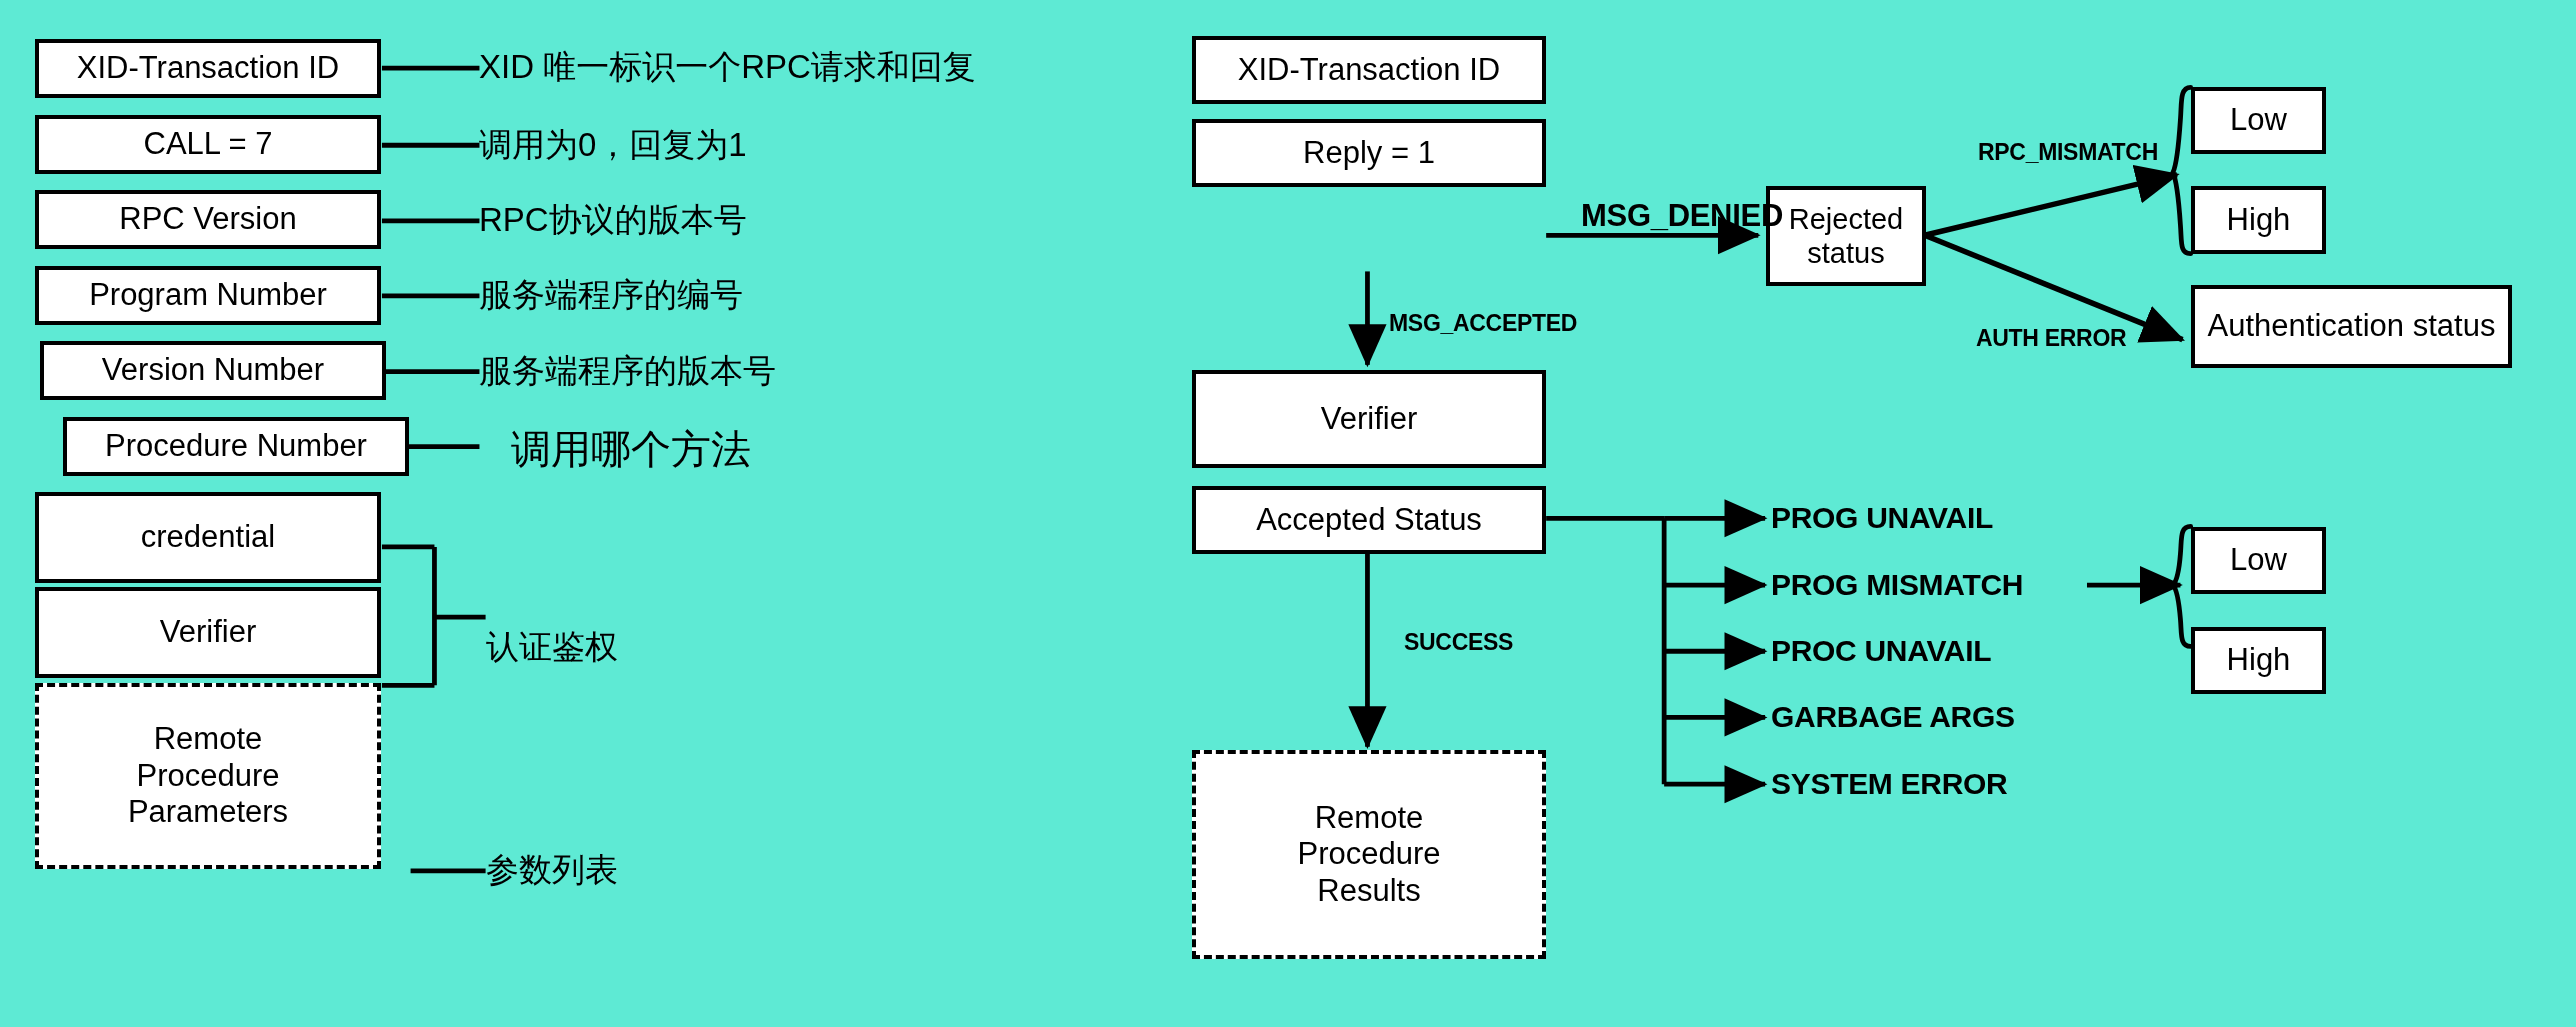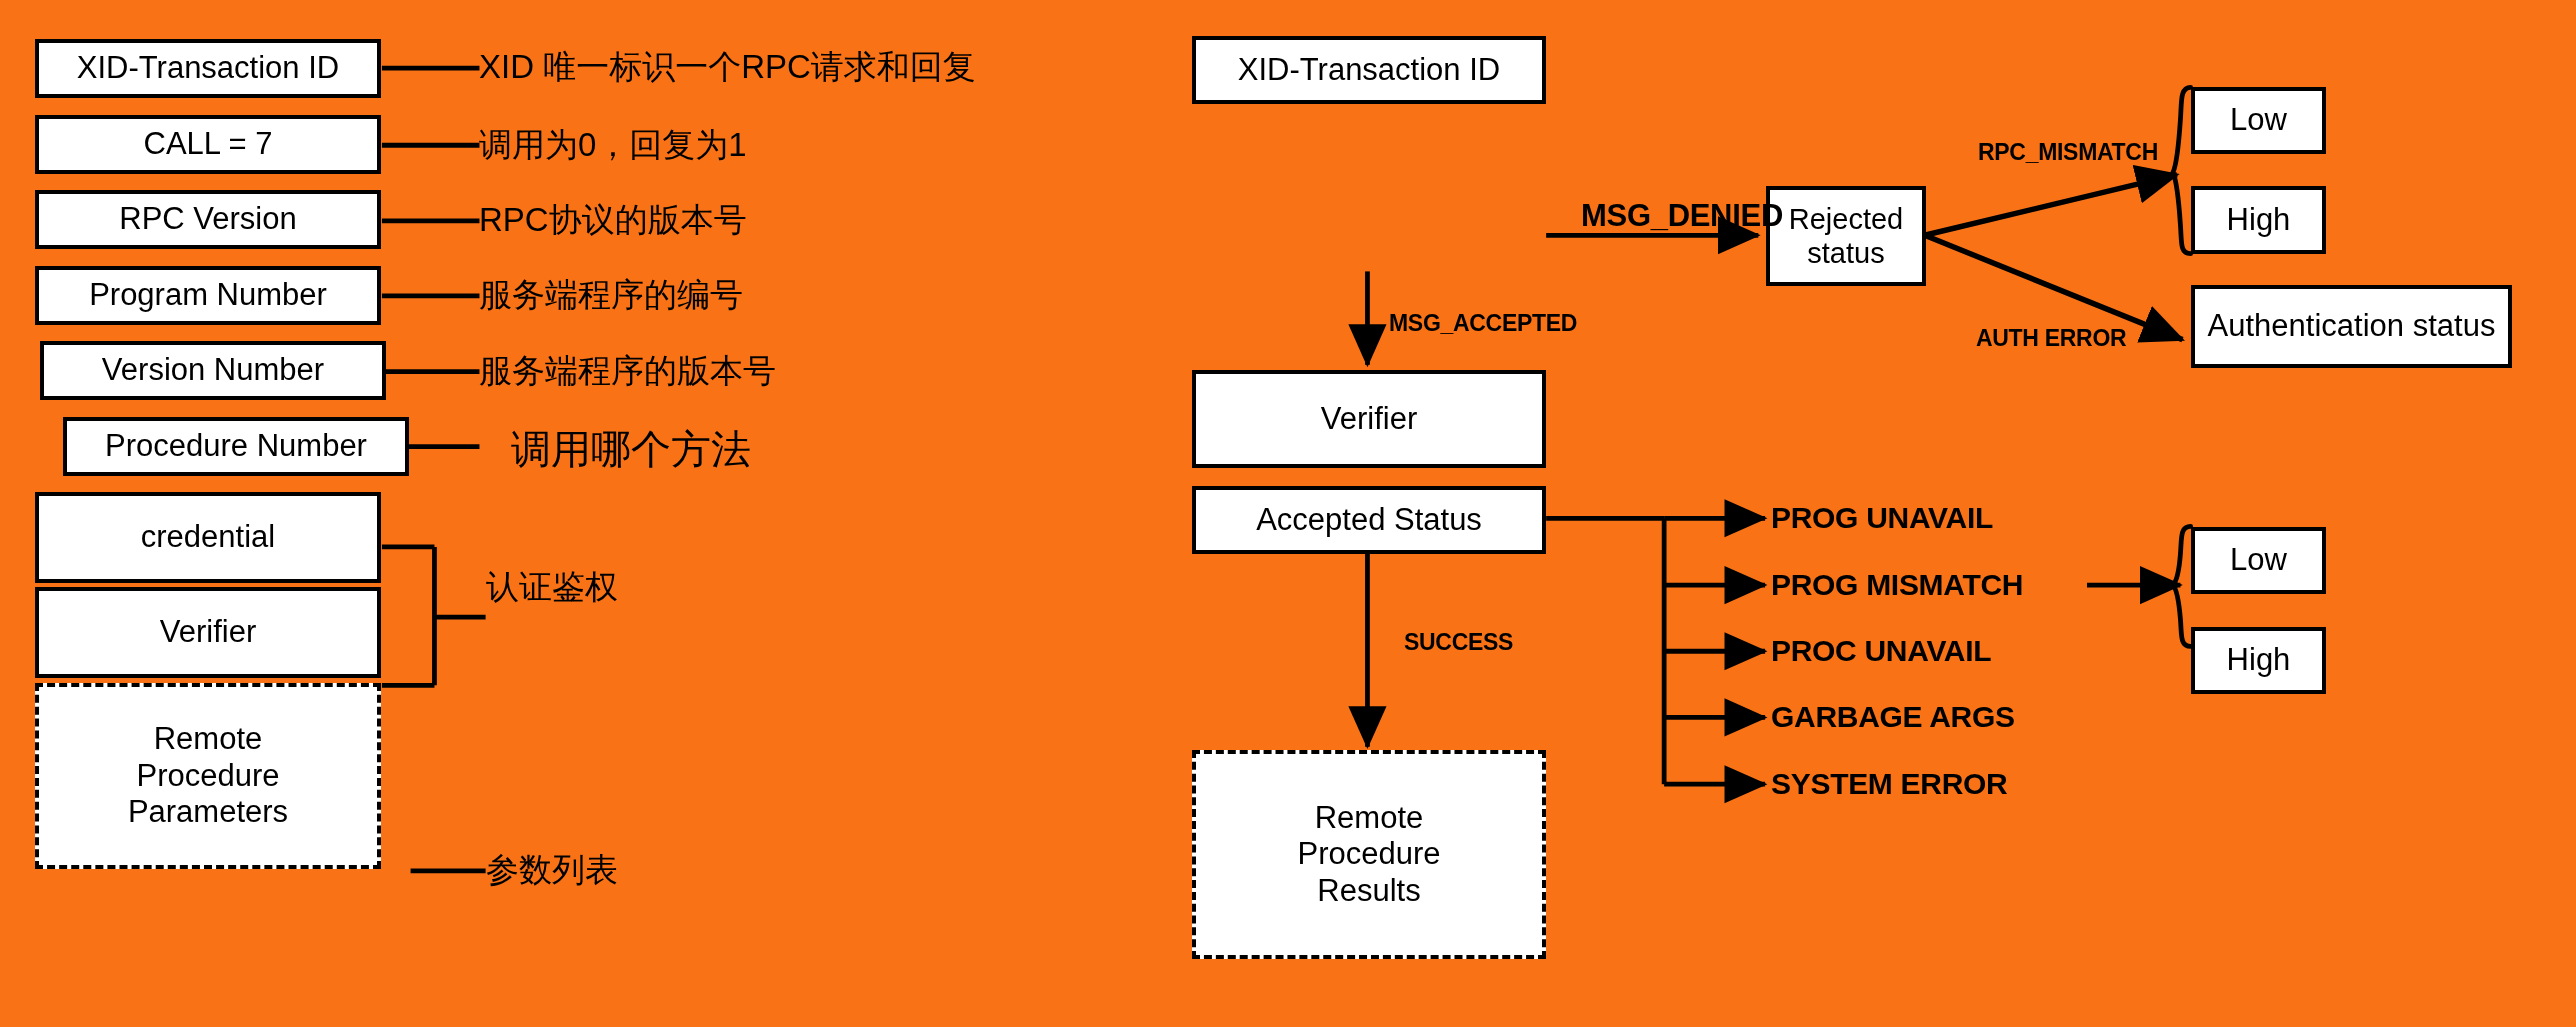--- a/index.html
+++ b/index.html
@@ -5,21 +5,21 @@
 <style>
   html, body {
     margin: 0;
     padding: 0;
     background: #ffffff;
   }
   #root {
     position: relative;
     width: 2576px;
     height: 1027px;
-    background: #f97316;
+    background: #5eead4;
     font-family: "Liberation Sans", "DejaVu Sans", sans-serif;
     overflow: hidden;
   }
   svg.layer {
     position: absolute;
     top: 0;
     left: 0;
     width: 2576px;
     height: 1027px;
   }
@@ -206,27 +206,30 @@
 Procedure
 Parameters</span>
   </div>
 
   <div class="annot" style="left:479px; top:50px; font-size:33px;">XID 唯一标识一个RPC请求和回复</div>
   <div class="annot" style="left:479px; top:128px; font-size:33px;">调用为0，回复为1</div>
   <div class="annot" style="left:479px; top:203px; font-size:33px;">RPC协议的版本号</div>
   <div class="annot" style="left:479px; top:278px; font-size:33px;">服务端程序的编号</div>
   <div class="annot" style="left:479px; top:354px; font-size:33px;">服务端程序的版本号</div>
   <div class="annot" style="left:479px; top:429px; font-size:40px;margin-left:32px;">调用哪个方法</div>
-  <div class="annot" style="left:486px; top:570px; font-size:33px;">认证鉴权</div>
+  <div class="annot" style="left:486px; top:630px; font-size:33px;">认证鉴权</div>
   <div class="annot" style="left:486px; top:853px; font-size:33px;">参数列表</div>
 
   <div class="node-box" style="left:1192px; top:36px; width:354px; height:68px; font-size:31px;">
     <span class="node-label">XID-Transaction ID</span>
   </div>
 
+  <div class="node-box" style="left:1192px; top:119px; width:354px; height:68px; font-size:31px;">
+    <span class="node-label">Reply = 1</span>
+  </div>
 
 
   <div class="node-box" style="left:1192px; top:370px; width:354px; height:98px; font-size:31px;">
     <span class="node-label">Verifier</span>
   </div>
 
   <div class="node-box" style="left:1192px; top:486px; width:354px; height:68px; font-size:31px;">
     <span class="node-label">Accepted Status</span>
   </div>
 

